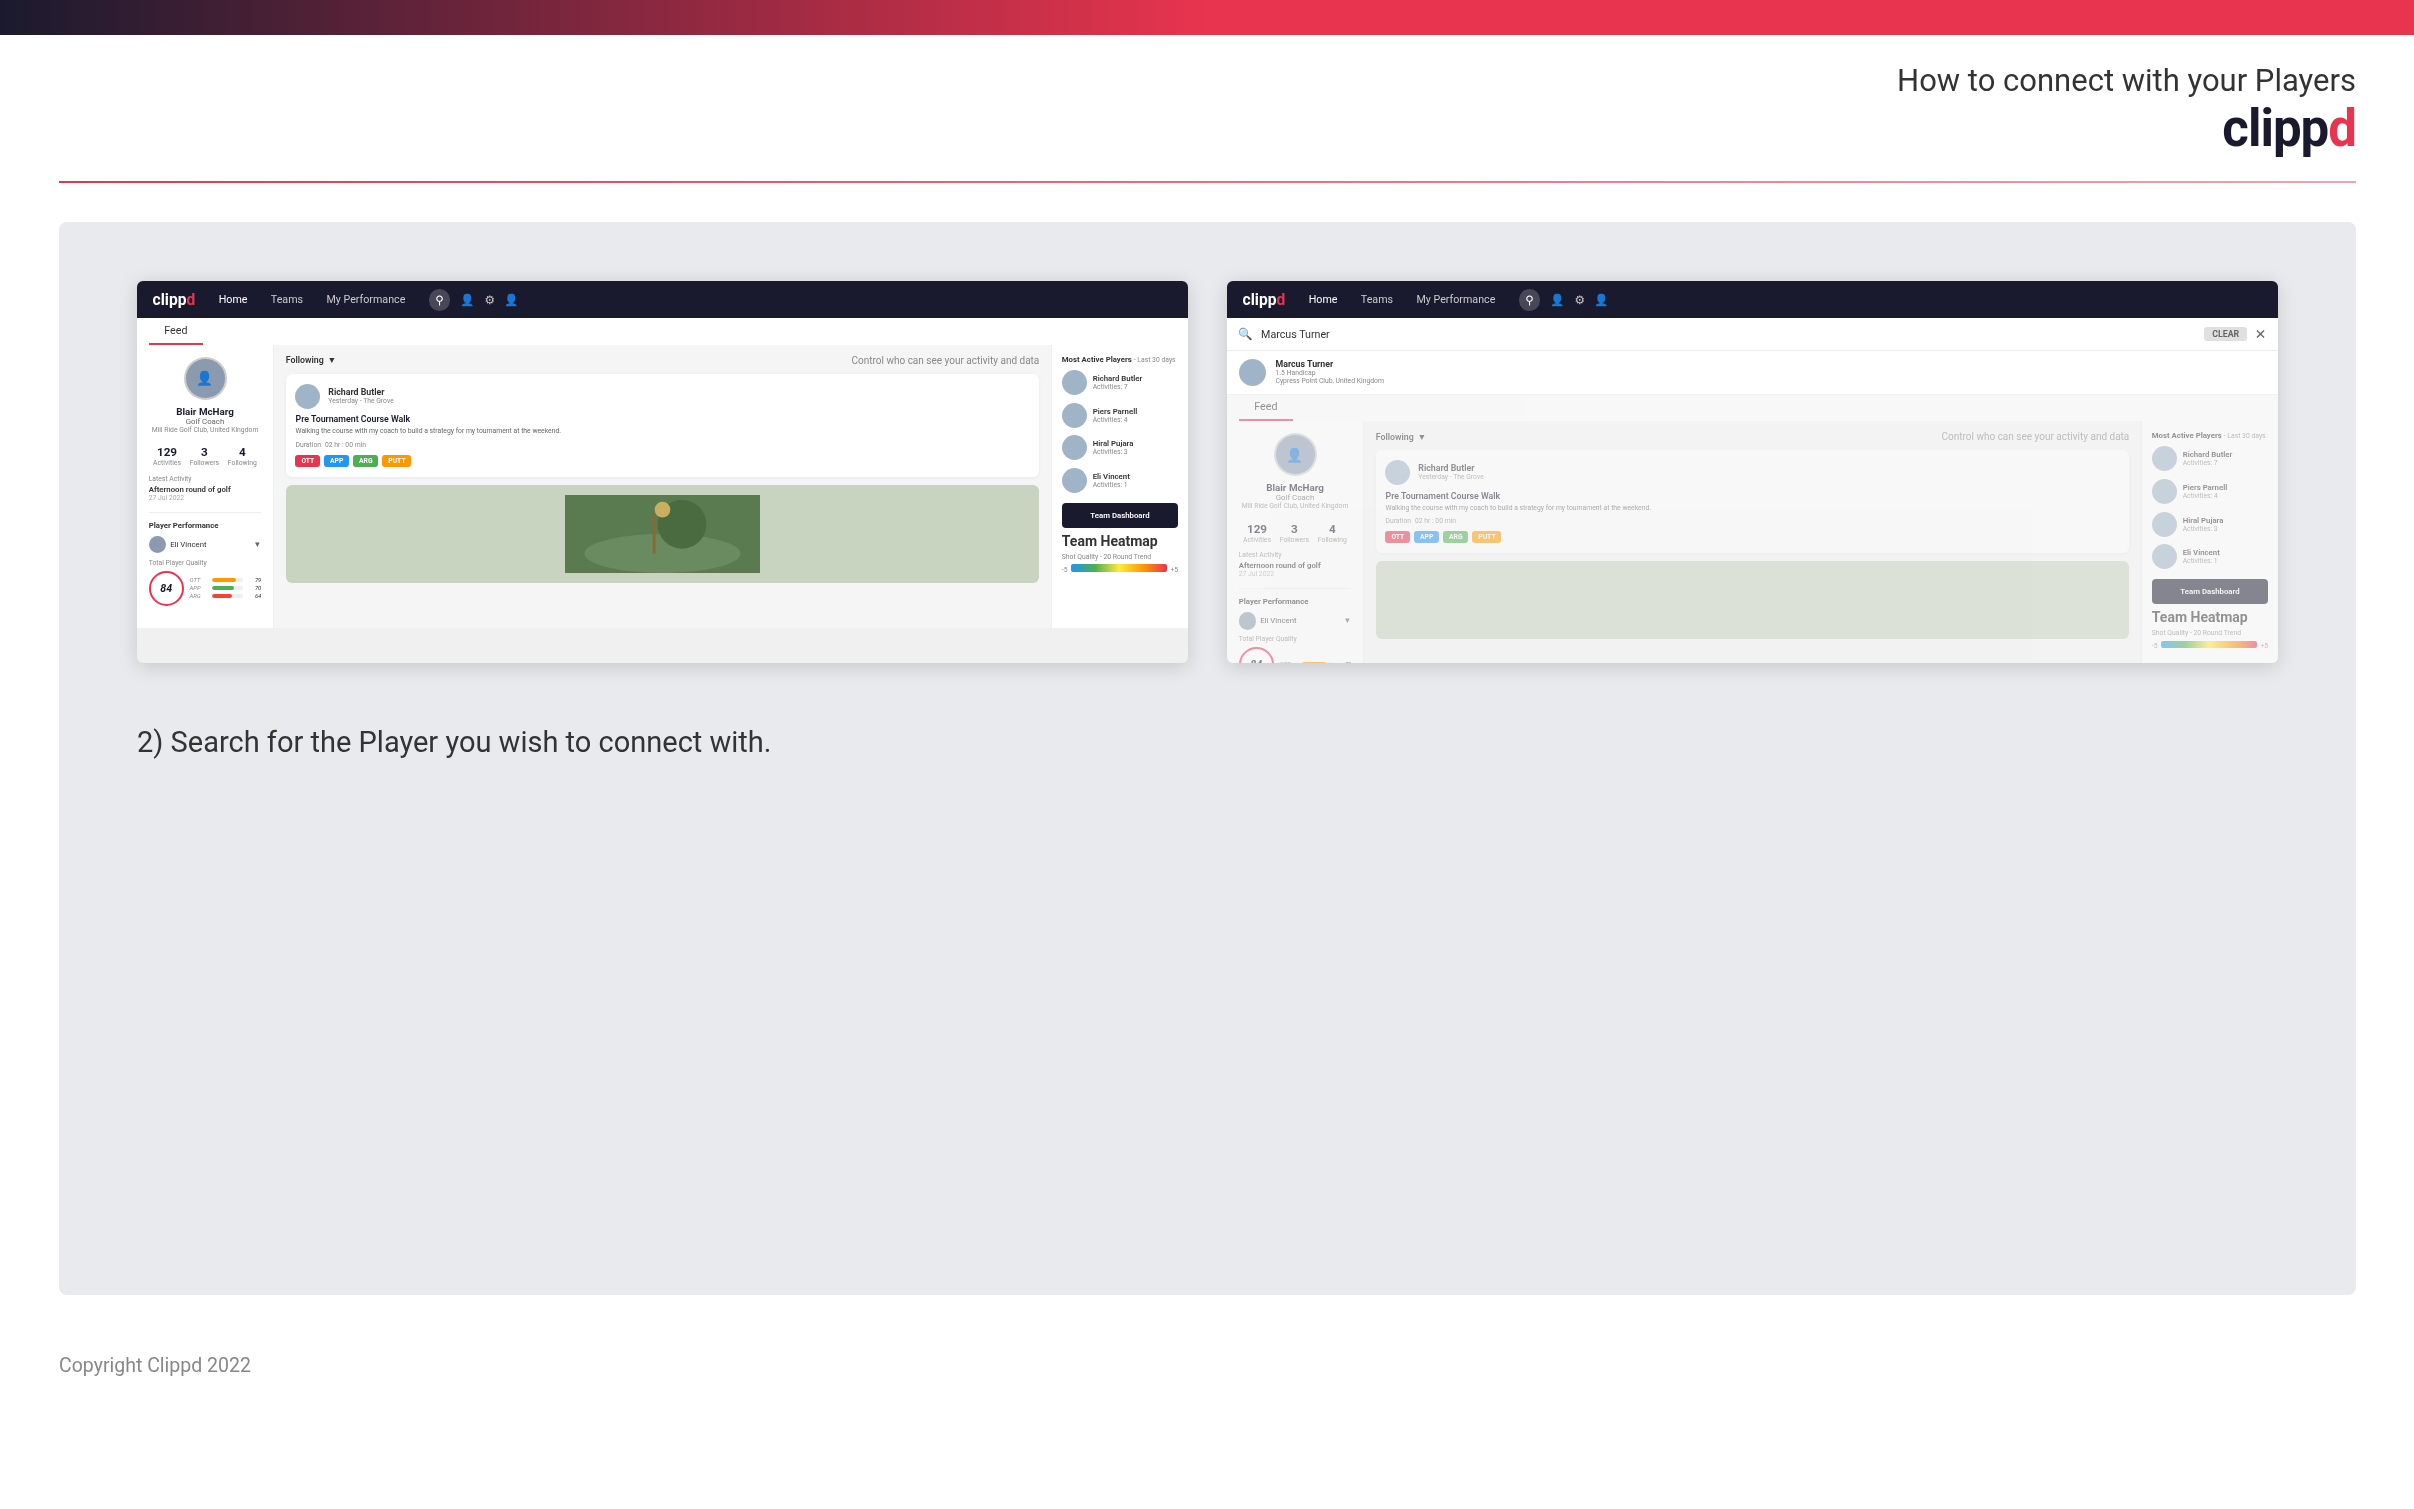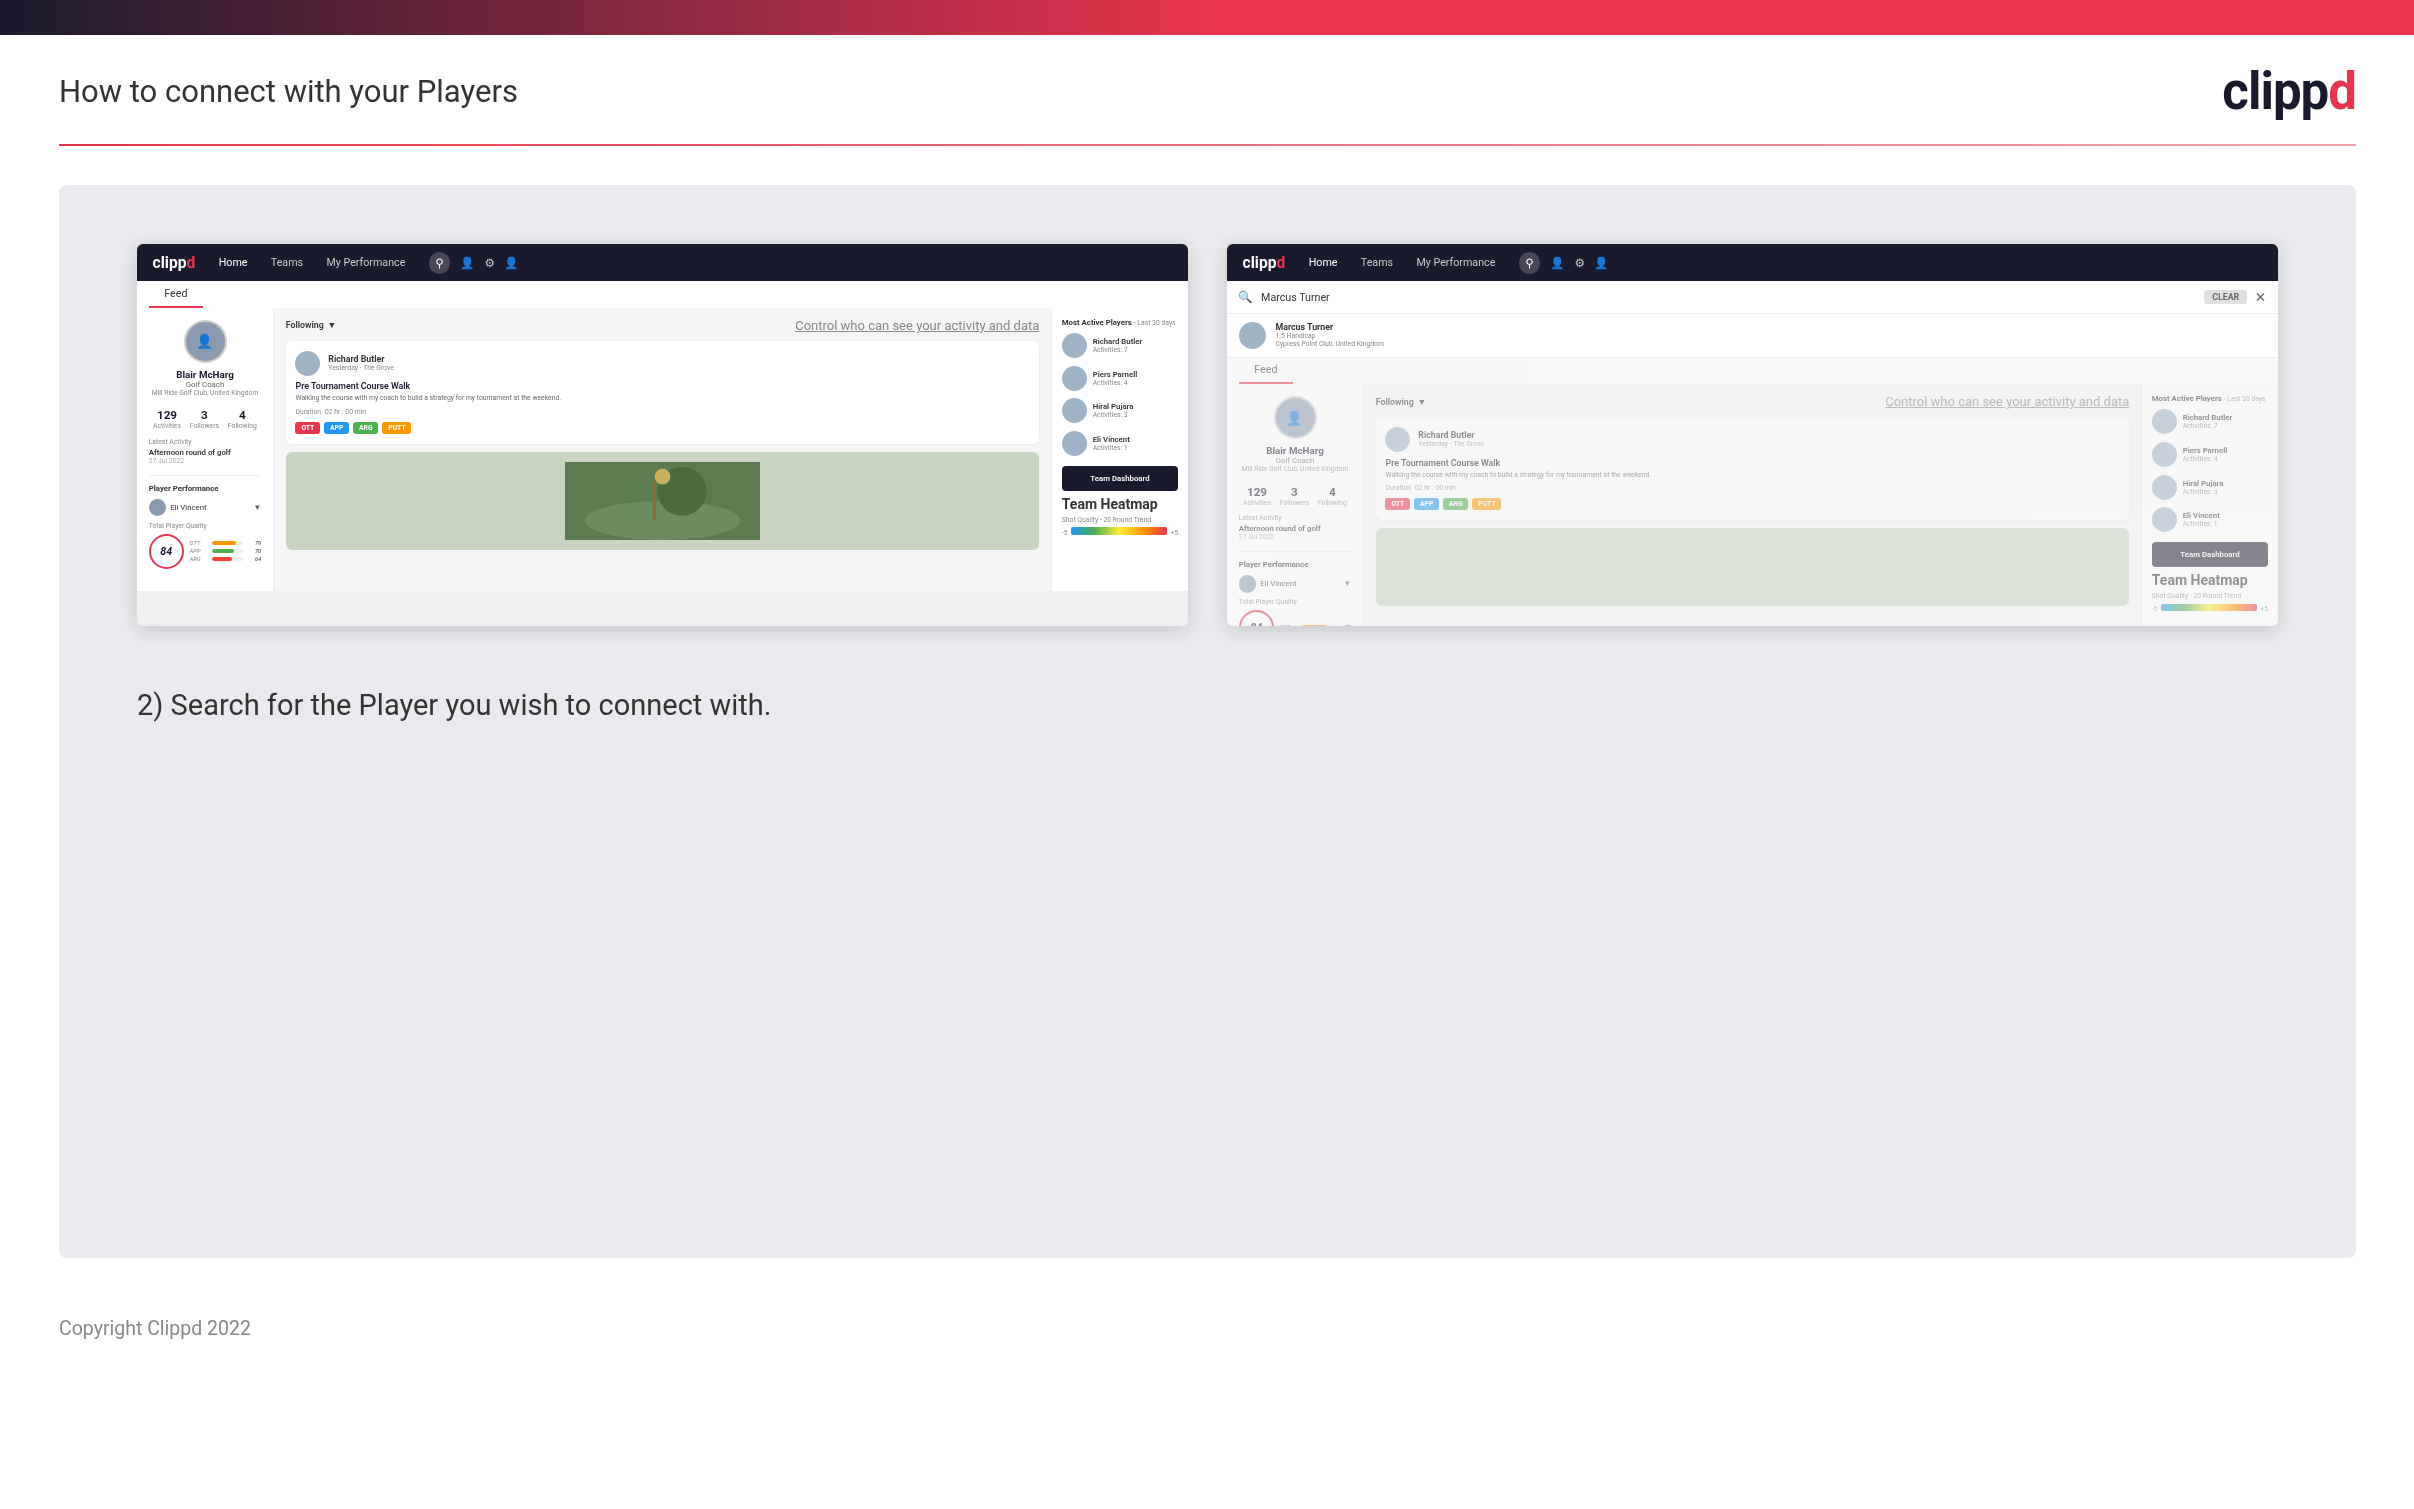--- a/index.html
+++ b/index.html
@@ -13,23 +13,24 @@
 
     
     .top-bar {
       height: 35px;
       background: linear-gradient(90deg, #1a1a2e 0%, #e8344e 50%, #e8344e 100%);
     }
 
     
     .header {
       display: flex;
-      align-items: center;
+      align-items: flex-end;
       justify-content: space-between;
       padding: 27px 59px 23.4px 59px;
+      flex-direction: column;
     }
     .header-title {
       font-size: 31px;
       color: #333;
       font-weight: 400;
     }
     .logo {
       font-size: 51px;
       font-weight: 700;
       color: #1a1a2e;
@@ -308,23 +309,22 @@
     .following-btn {
       display: flex;
       align-items: center;
       gap: 3.9px;
       font-size: 8.8px;
       font-weight: 600;
       color: #333;
     }
 
     .control-link {
-      font-size: 13px;
-      color: #888;
-      text-decoration: underline;
+      font-size: 10px;
+      color: #888;
     }
 
     .activity-card {
       background: white;
       border-radius: 5.9px;
       padding: 9.8px;
       margin-bottom: 7.8px;
       box-shadow: 0 1px 3.9px rgba(0,0,0,0.05);
     }
     .activity-card-header {

